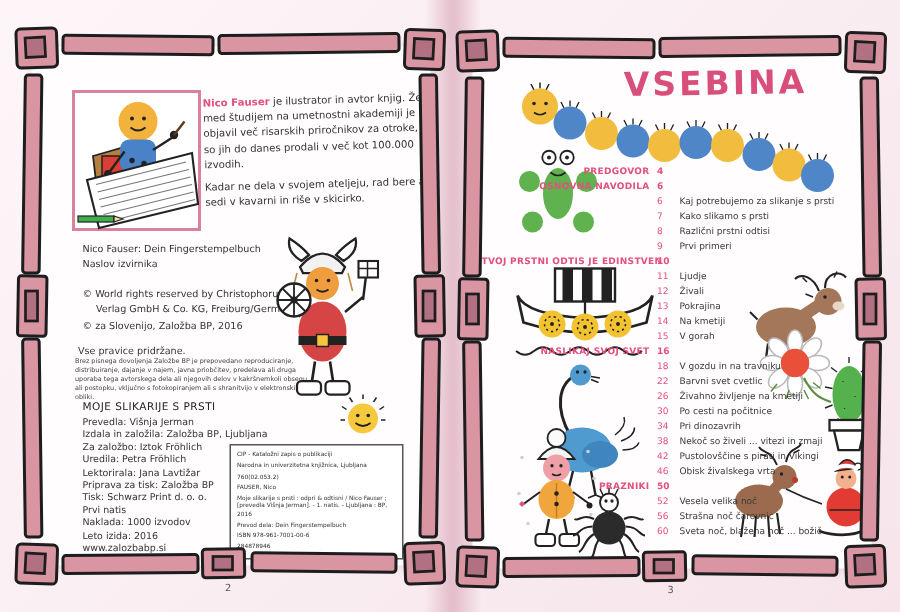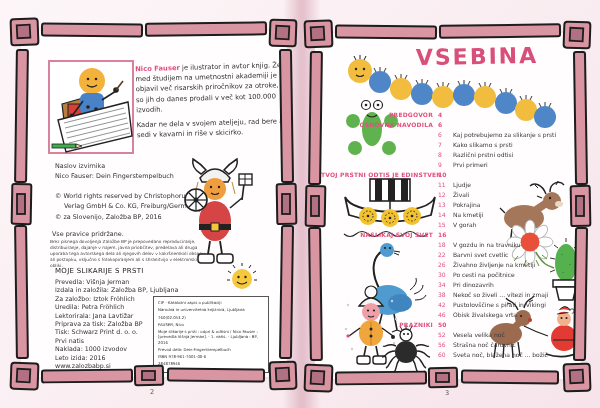--- a/index.html
+++ b/index.html
@@ -112,22 +112,22 @@
         <rect x="4" y="84" width="24" height="4" fill="#3fae4c" stroke="#222" stroke-width="0.8"></rect>
         <polygon points="28,84 34,86 28,88" fill="#f0d9a8" stroke="#222" stroke-width="0.8"></polygon>
       </svg>
 
       <div class="abs intro" style="left:128px;top:46px">
         <span><b>Nico Fauser</b><span> je ilustrator in avtor knjig. Že med študijem na umetnostni akademiji je objavil več risarskih priročnikov za otroke, ki so jih do danes prodali v več kot 100.000 izvodih.</span></span>
         <div style="margin-top:5px">Kadar ne dela v svojem ateljeju, rad bere ali sedi v kavarni in riše v skicirko.</div>
       </div>
 
       <div class="abs smalltxt" style="left:47px;top:146px">
+        <div>Nico Fauser: Dein Fingerstempelbuch</div>
         <div>Naslov izvirnika</div>
-        <div>Nico Fauser: Dein Fingerstempelbuch</div>
       </div>
 
       <div class="abs smalltxt" style="left:47px;top:176px">
         <div>© World rights reserved by Christophorus</div>
         <div style="padding-left:9px">Verlag GmbH &amp; Co. KG, Freiburg/Germany, 2016</div>
         <div style="margin-top:2px">© za Slovenijo, Založba BP, 2016</div>
       </div>
 
       <div class="abs smalltxt" style="left:44px;top:214px">Vse pravice pridržane.</div>
       <div class="abs fineprint" style="left:42px;top:223px">Brez pisnega dovoljenja Založbe BP je prepovedano reproduciranje, distribuiranje, dajanje v najem, javna priobčitev, predelava ali druga uporaba tega avtorskega dela ali njegovih delov v kakršnemkoli obsegu ali postopku, vključno s fotokopiranjem ali s shranitvijo v elektronski obliki.</div>

